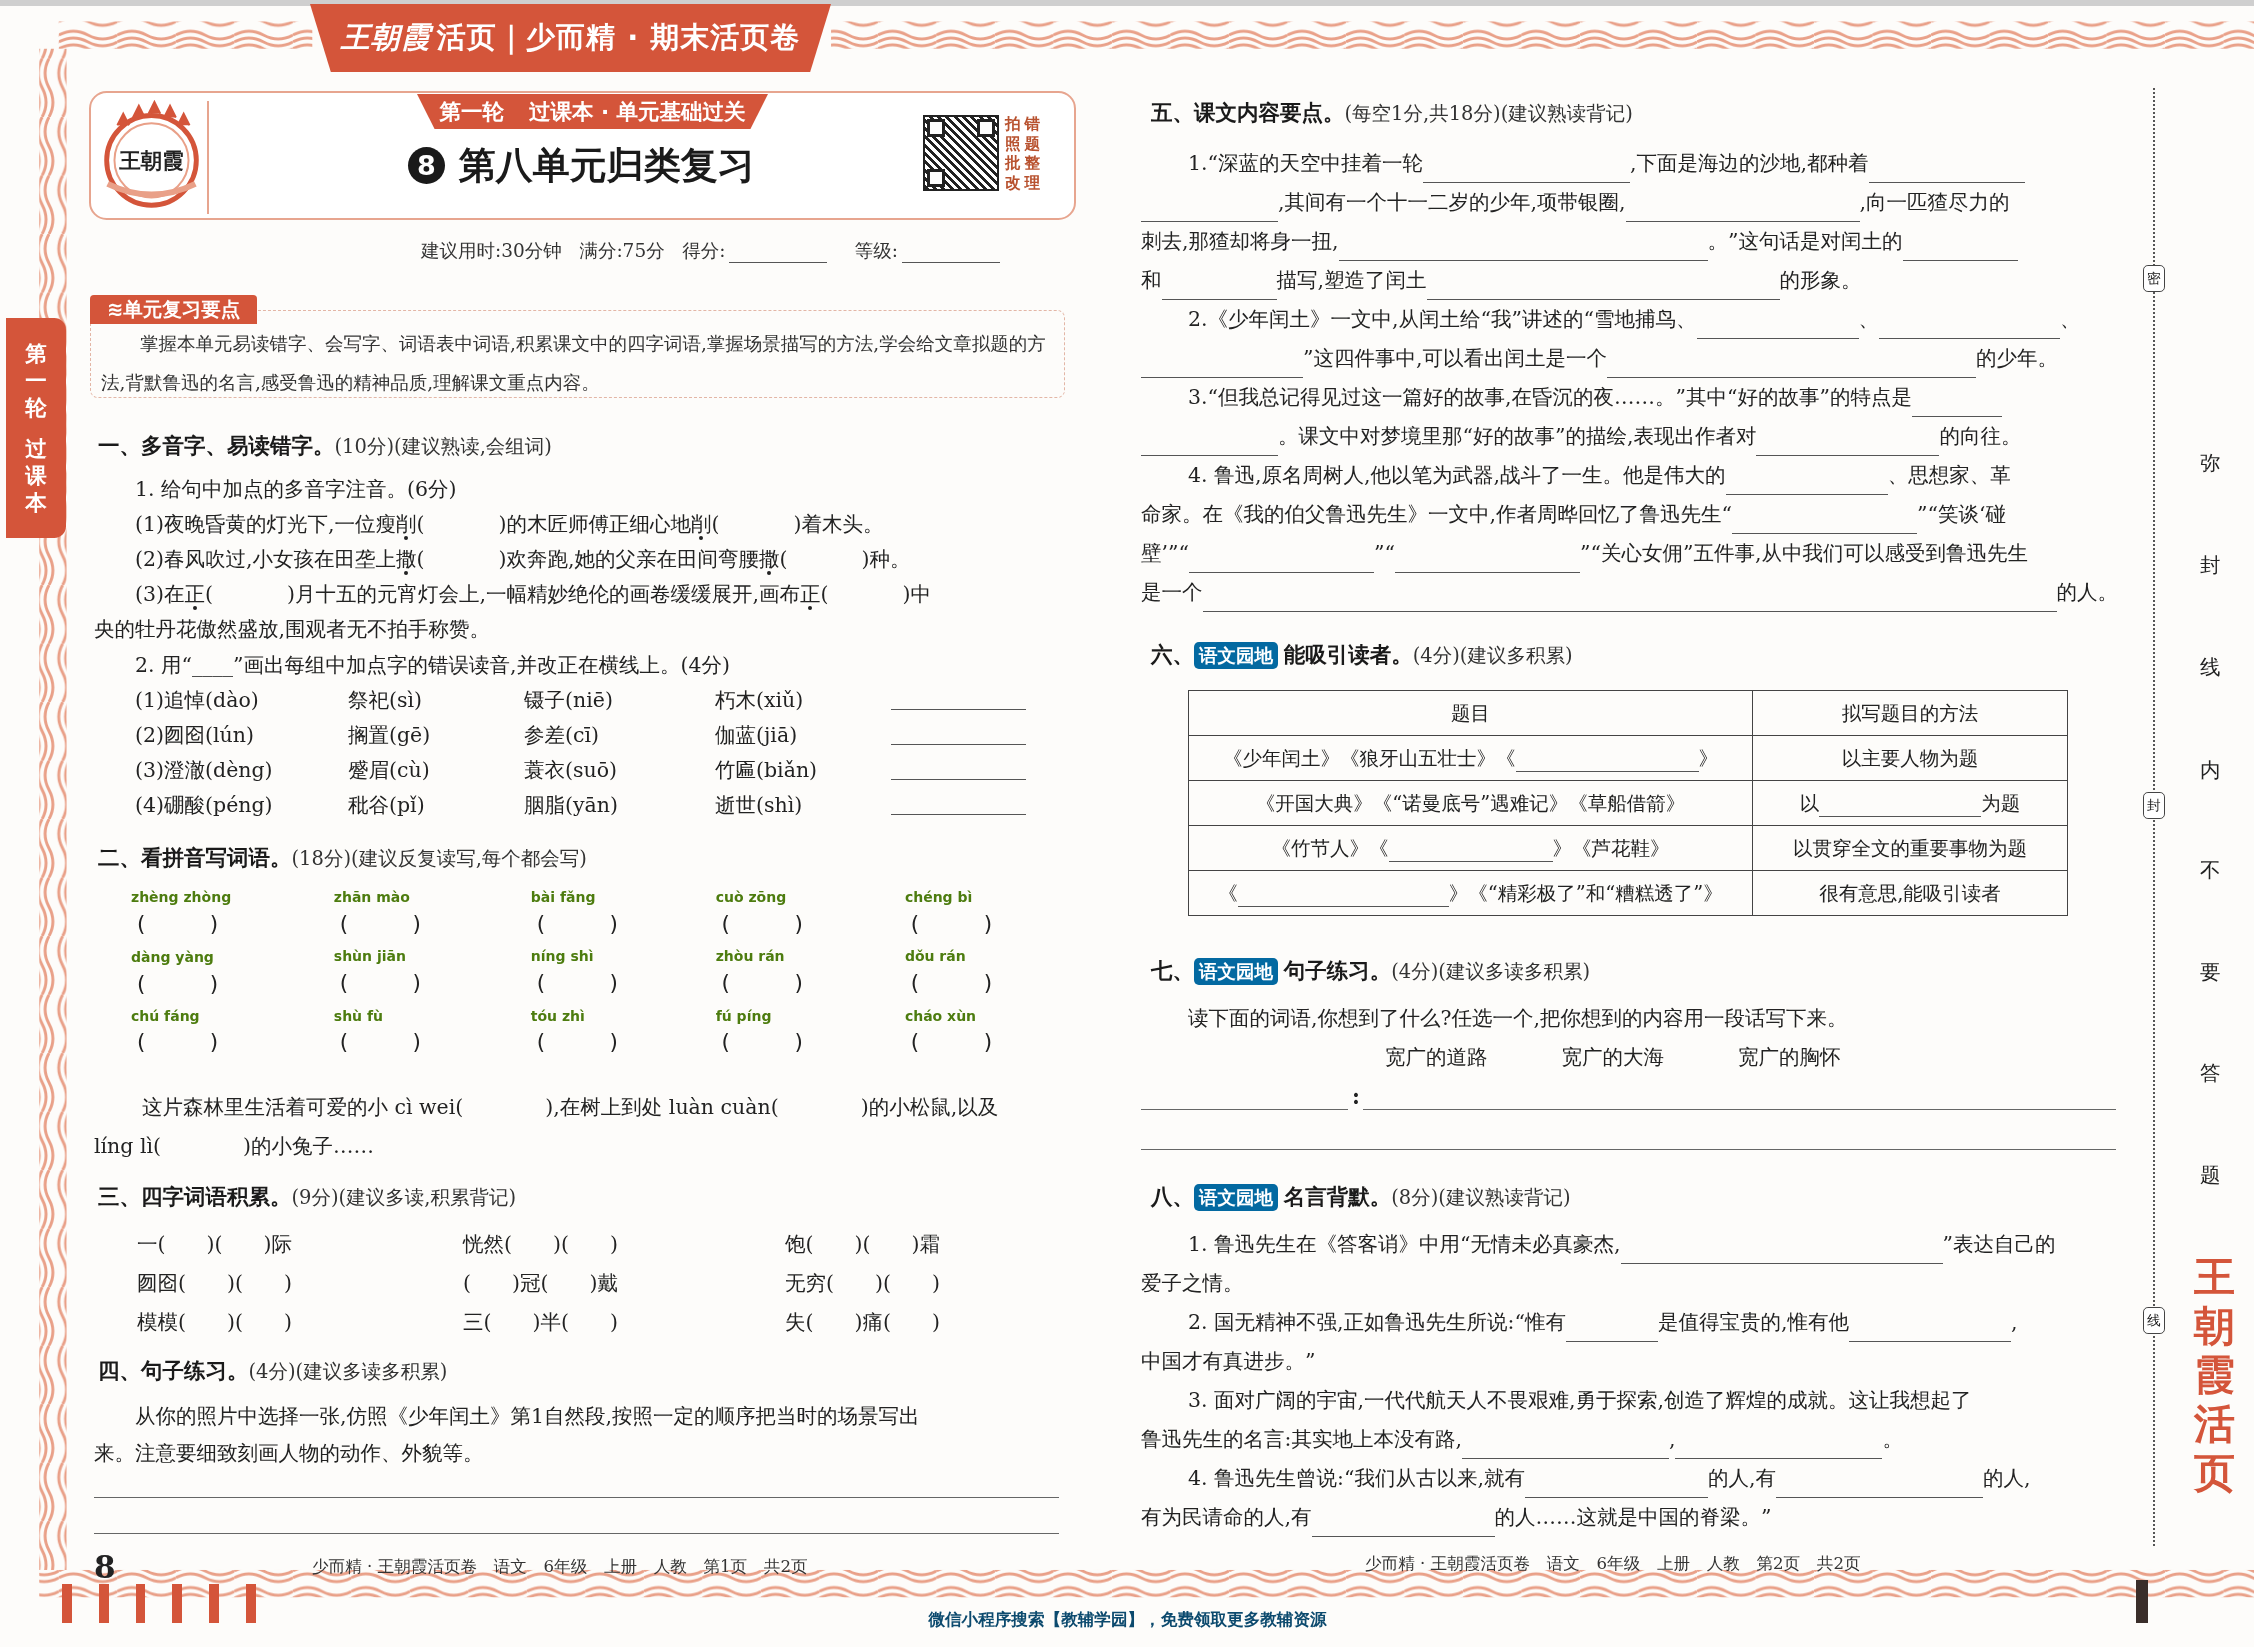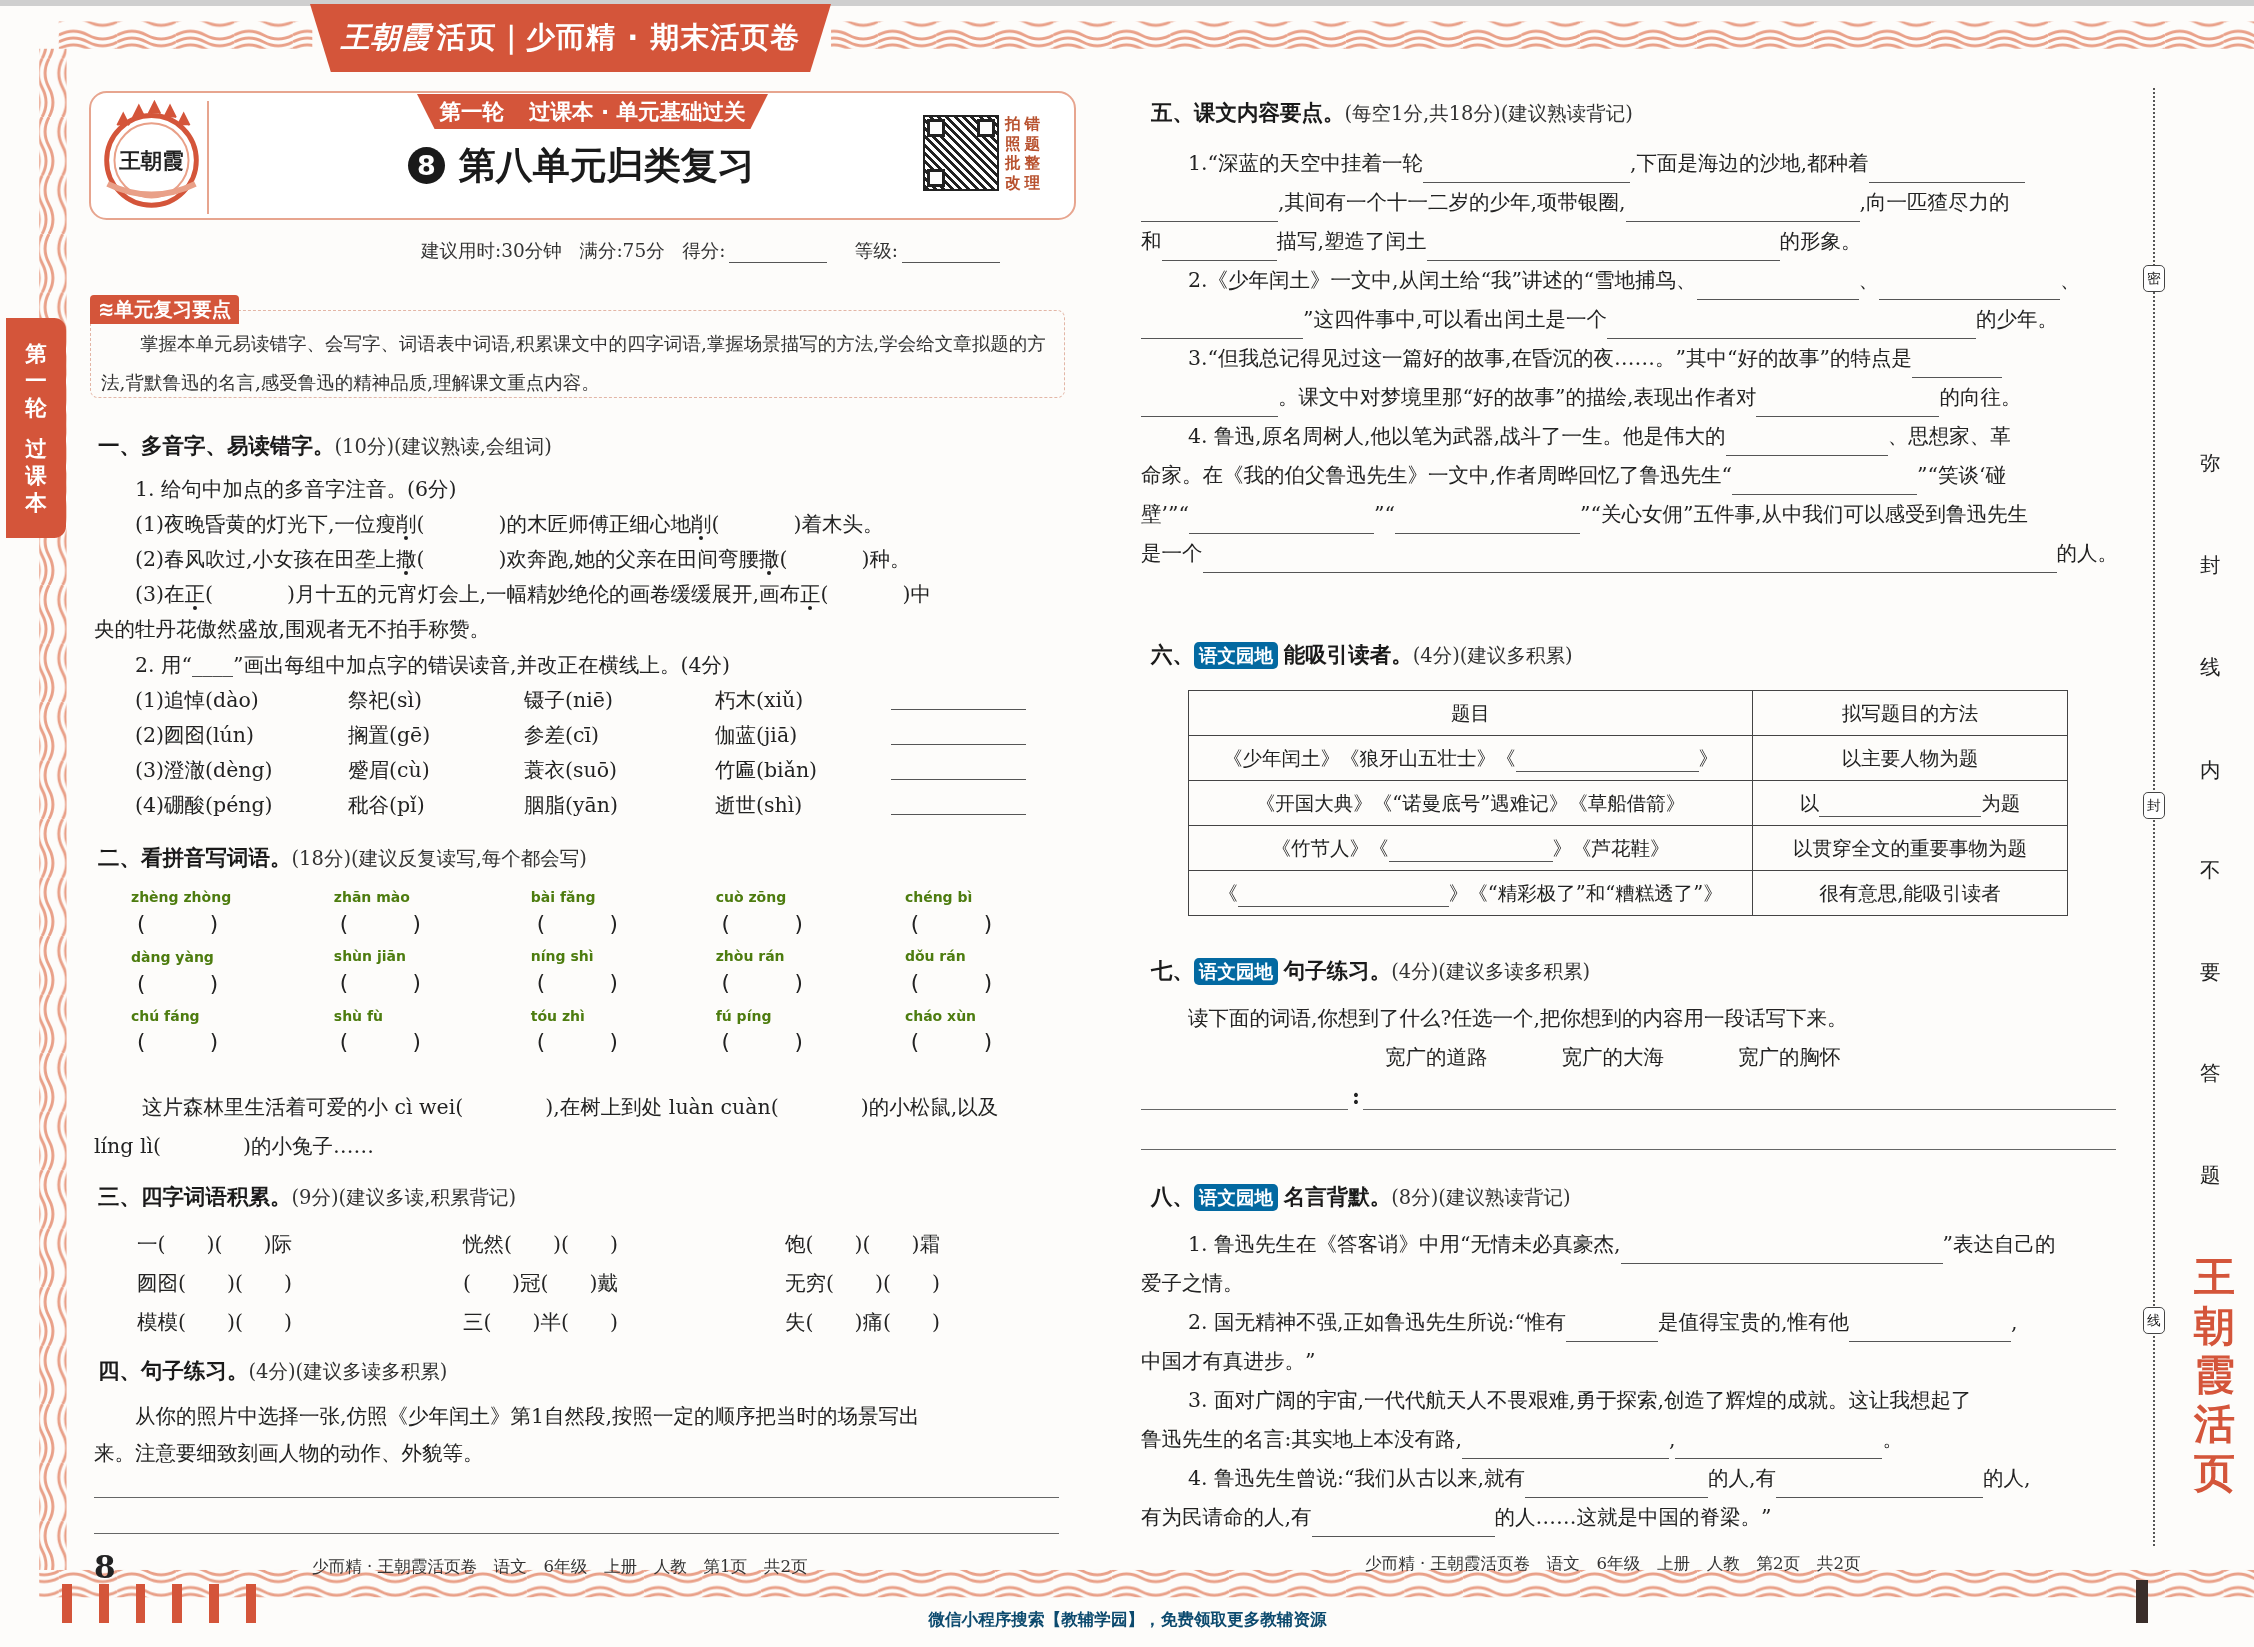--- a/index.html
+++ b/index.html
@@ -30,21 +30,21 @@
   .qr { left: 923px; top: 115px; width: 76px; height: 76px; background:
       repeating-linear-gradient(45deg, #222 0 2.9px, #fff 2.9px 5.9px),
       #fff; border: 2.9px solid #222; }
   .qr-corner { position: absolute; width: 17.6px; height: 17.6px; border: 3.9px solid #222; background: #fff; }
   .qr-label { left: 1003px; top: 115px; width: 39px; height: 78px; display: grid; grid-template-columns: 1fr 1fr;
     font-family: "DejaVu Sans", sans-serif; font-weight: bold; font-size: 15.6px; color: #b8522f; line-height: 19.5px; text-align: center; }
 
   .meta { left: 421px; top: 238px; font-size: 18.5px; color: #333; display: flex; align-items: flex-end; gap: 17.6px; }
   .meta .blank { display: inline-block; width: 98px; border-bottom: 1.5px solid #555; height: 19.5px; margin-left: 3.9px; }
 
-  .review-tag { left: 90px; top: 295px; height: 29px; padding: 0 8px; background: #d4553a; color: #fff;
+  .review-tag { left: 90px; top: 295px; height: 29px; padding: 0 17px; background: #d4553a; color: #fff;
     font-family: "DejaVu Sans", sans-serif; font-weight: bold; font-size: 19.5px; display: flex; align-items: center; border-radius: 3.9px 3.9px 0 0; }
   .review-box { left: 90px; top: 310px; width: 975px; height: 88px; border: 1.5px dashed #e3b6a6; border-radius: 7.8px; }
   .review-text { left: 101px; top: 324px; width: 956px; font-size: 18.5px; line-height: 39px; color: #333; text-indent: 39px; }
 
   .side-tab { left: 5.9px; top: 318px; width: 60px; height: 220px; background: #d4553a; border-radius: 0 11.7px 11.7px 0;
     color: #fff; font-family: "DejaVu Sans", sans-serif; font-weight: bold; font-size: 21.5px;
     display: flex; flex-direction: column; align-items: center; justify-content: center; line-height: 27px; }
 
   .sec-title { font-family: "DejaVu Sans", sans-serif; font-weight: bold; font-size: 21.5px; color: #1a1a1a; white-space: nowrap; }
   .sec-title .score { font-family: "DejaVu Serif", serif; font-weight: normal; font-size: 19.5px; color: #333; }
@@ -301,20 +301,23 @@
 
 <div class="abs sec-title" style="left:1151px;top:98px">
   <span>五、课文内容要点。</span><span class="score">(每空1分,共18分)(建议熟读背记)</span>
 </div>
 <div class="abs" style="left:1141px;top:144px;width:975px">
   <div class="line" style="line-height:39px;padding-left:47px">
     <span>1.“深蓝的天空中挂着一轮</span><span class="blank" style="width:207px"></span><span>,下面是海边的沙地,都种着</span><span class="blank" style="width:156px"></span>
   </div>
   <div class="line" style="line-height:39px">
     <span class="blank" style="width:137px"></span><span>,其间有一个十一二岁的少年,项带银圈,</span><span class="blank" style="width:234px"></span><span>,向一匹猹尽力的</span>
+  </div>
+  <div class="line" style="line-height:39px">
+    <span>刺去,那猹却将身一扭,</span><span class="blank" style="width:369px"></span><span>。”这句话是对闰土的</span><span class="blank" style="width:115px"></span>
   </div>
   <div class="line" style="line-height:39px">
     <span>和</span><span class="blank" style="width:115px"></span><span>描写,塑造了闰土</span><span class="blank" style="width:353px"></span><span>的形象。</span>
   </div>
   <div class="line" style="line-height:39px;padding-left:47px">
     <span>2.《少年闰土》一文中,从闰土给“我”讲述的“雪地捕鸟、</span><span class="blank" style="width:162px"></span><span>、</span><span class="blank" style="width:181px"></span><span>、</span>
   </div>
   <div class="line" style="line-height:39px">
     <span class="blank" style="width:162px"></span><span>”这四件事中,可以看出闰土是一个</span><span class="blank" style="width:369px"></span><span>的少年。</span>
   </div>

